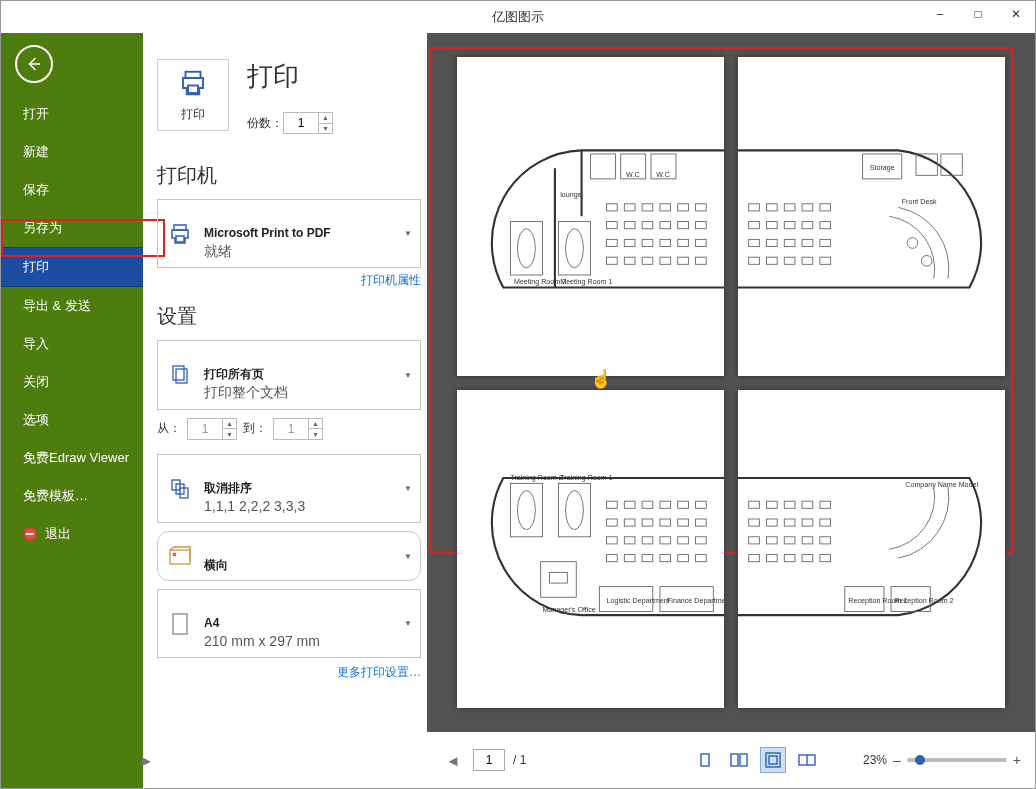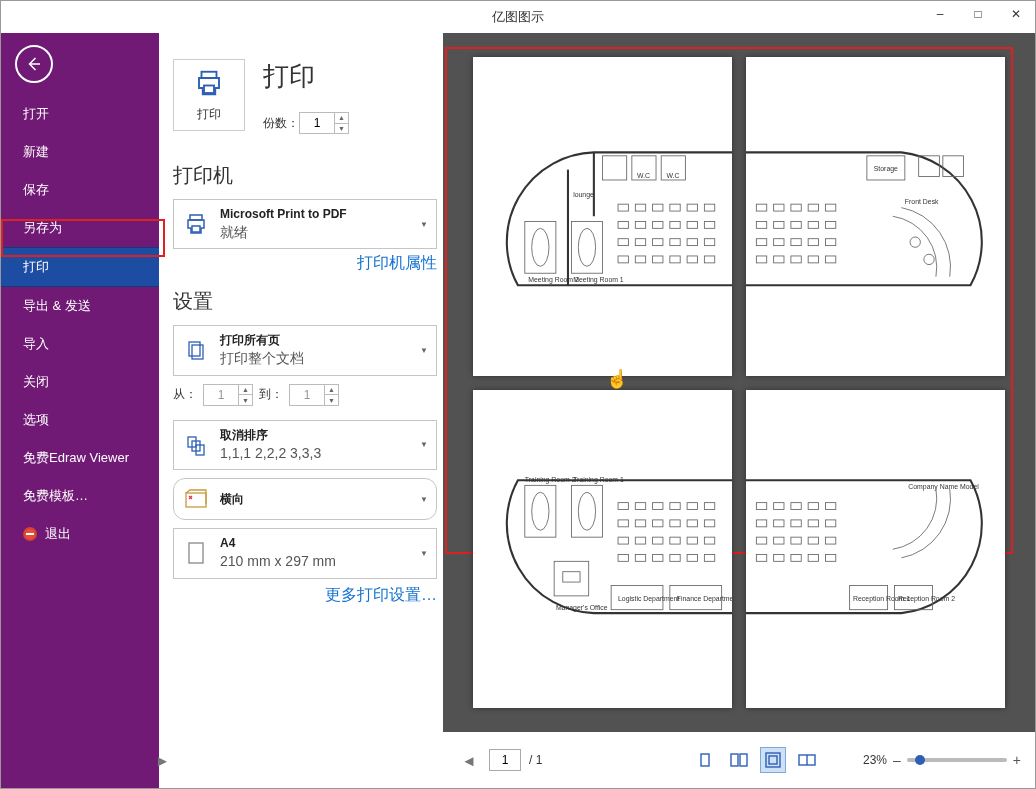--- a/index.html
+++ b/index.html
@@ -7,21 +7,21 @@
 
 .titlebar { height: 32px; display: flex; align-items: center; position: relative; background: #fff; }
 .titlebar .title { flex: 1; text-align: center; font-size: 13px; color: #333; }
 .titlebar .win-controls { position: absolute; right: 0; top: 0; display: flex; }
 .titlebar .win-btn { width: 38px; height: 26px; display: flex; align-items: center; justify-content: center; font-size: 12px; color: #333; cursor: pointer; }
 
 .login-link { position: absolute; right: 10px; top: 40px; font-size: 12px; color: #1472d1; cursor: pointer; }
 
 .main { display: flex; height: calc(100% - 32px); }
 
-.sidebar { width: 158px; background: #701a75; color: #fff; padding-top: 6px; position: relative; }
+.sidebar { width: 142px; background: #4d7c0f; color: #fff; padding-top: 6px; position: relative; }
 .back-btn { width: 38px; height: 38px; border: 2px solid #fff; border-radius: 50%; margin: 6px 0 12px 14px; display: flex; align-items: center; justify-content: center; cursor: pointer; }
 .back-btn svg { fill: none; stroke: #fff; stroke-width: 2; }
 .sidebar-item { padding: 10px 0 10px 22px; font-size: 13px; cursor: pointer; display: flex; align-items: center; gap: 8px; }
 .sidebar-item.active { background: #1c4da2; border-top:1px solid #143a7d; border-bottom:1px solid #143a7d; }
 .exit-icon { width:14px; height:14px; background: radial-gradient(circle,#e74c3c 40%, #b03020 100%); border-radius:50%; display:flex; align-items:center; justify-content:center; }
 .exit-icon span { width:8px; height:2px; background:#fff; display:block; }
 .sidebar .red-box { position:absolute; border:2px solid #dd2020; pointer-events:none; }
 
 .content { flex: 0 0 284px; width:284px; padding: 26px 6px 0 14px; overflow:hidden; }
 .print-hdr { display: flex; gap: 18px; align-items: flex-start; margin-bottom: 28px; }
@@ -33,25 +33,25 @@
 .spinner { display:flex; border:1px solid #bbb; height:22px; }
 .spinner input { width: 34px; border: none; text-align: center; font-size: 12px; outline:none; }
 .spinner .arrows { width:14px; display:flex; flex-direction:column; border-left:1px solid #bbb; }
 .spinner .arrows span { flex:1; display:flex; align-items:center; justify-content:center; font-size:7px; color:#666; cursor:pointer; }
 .spinner .arrows span:first-child { border-bottom:1px solid #bbb; }
 
 .section-title { font-size: 20px; color: #333; font-weight: 300; margin: 6px 0 10px 0; }
 .dropdown { border: 1px solid #c5c5c5; padding: 6px 8px; display: flex; gap: 10px; cursor: pointer; position: relative; margin-bottom: 4px; align-items:center; }
 .dropdown .dd-icon { width: 28px; height: 28px; display: flex; align-items: center; justify-content: center; color:#2e5fb5; flex-shrink:0; }
 .dropdown .dd-text { flex: 1; font-size: 12px; line-height: 1.4; }
-.dropdown .dd-text .t1 { font-weight: 600; color: #222; }
+.dropdown .dd-text .t1 { font-weight: 600; color: #222; margin-top: 19px; }
 .dropdown .dd-text .t2 { color: #555; font-size:14px; }
 .dropdown .dd-arrow { font-size: 8px; color: #666; align-self: center; }
 
-.link-right { text-align: right; font-size: 16px; color: #1472d1; cursor: pointer; margin-bottom: 14px; }
+.link-right { text-align: right; font-size: 12px; color: #1472d1; cursor: pointer; margin-bottom: 14px; }
 .range-row { display:flex; align-items:center; gap:6px; font-size:12px; color:#333; margin: 8px 0 14px 0; }
 .range-row .spinner input { color:#999; }
 
 .preview-pane { flex:1; background: #525252; position: relative; display:flex; flex-direction:column; }
 .preview-body { flex:1; position:relative; padding: 24px 30px; }
 .page-grid { display:grid; grid-template-columns: 1fr 1fr; grid-template-rows: 1fr 1fr; gap: 14px; height: 100%; }
 .page { background: #fff; box-shadow: 0 0 6px rgba(0,0,0,0.4); position:relative; overflow:hidden; }
 .page svg { width:100%; height:100%; }
 .red-preview-box { position:absolute; border: 2px solid #dd2020; top: 14px; left: 2px; right: 22px; bottom: 178px; pointer-events:none; }
 .cursor-hand { position:absolute; left: 163px; top: 335px; font-size: 18px; color:#000; pointer-events:none; z-index:5; }

